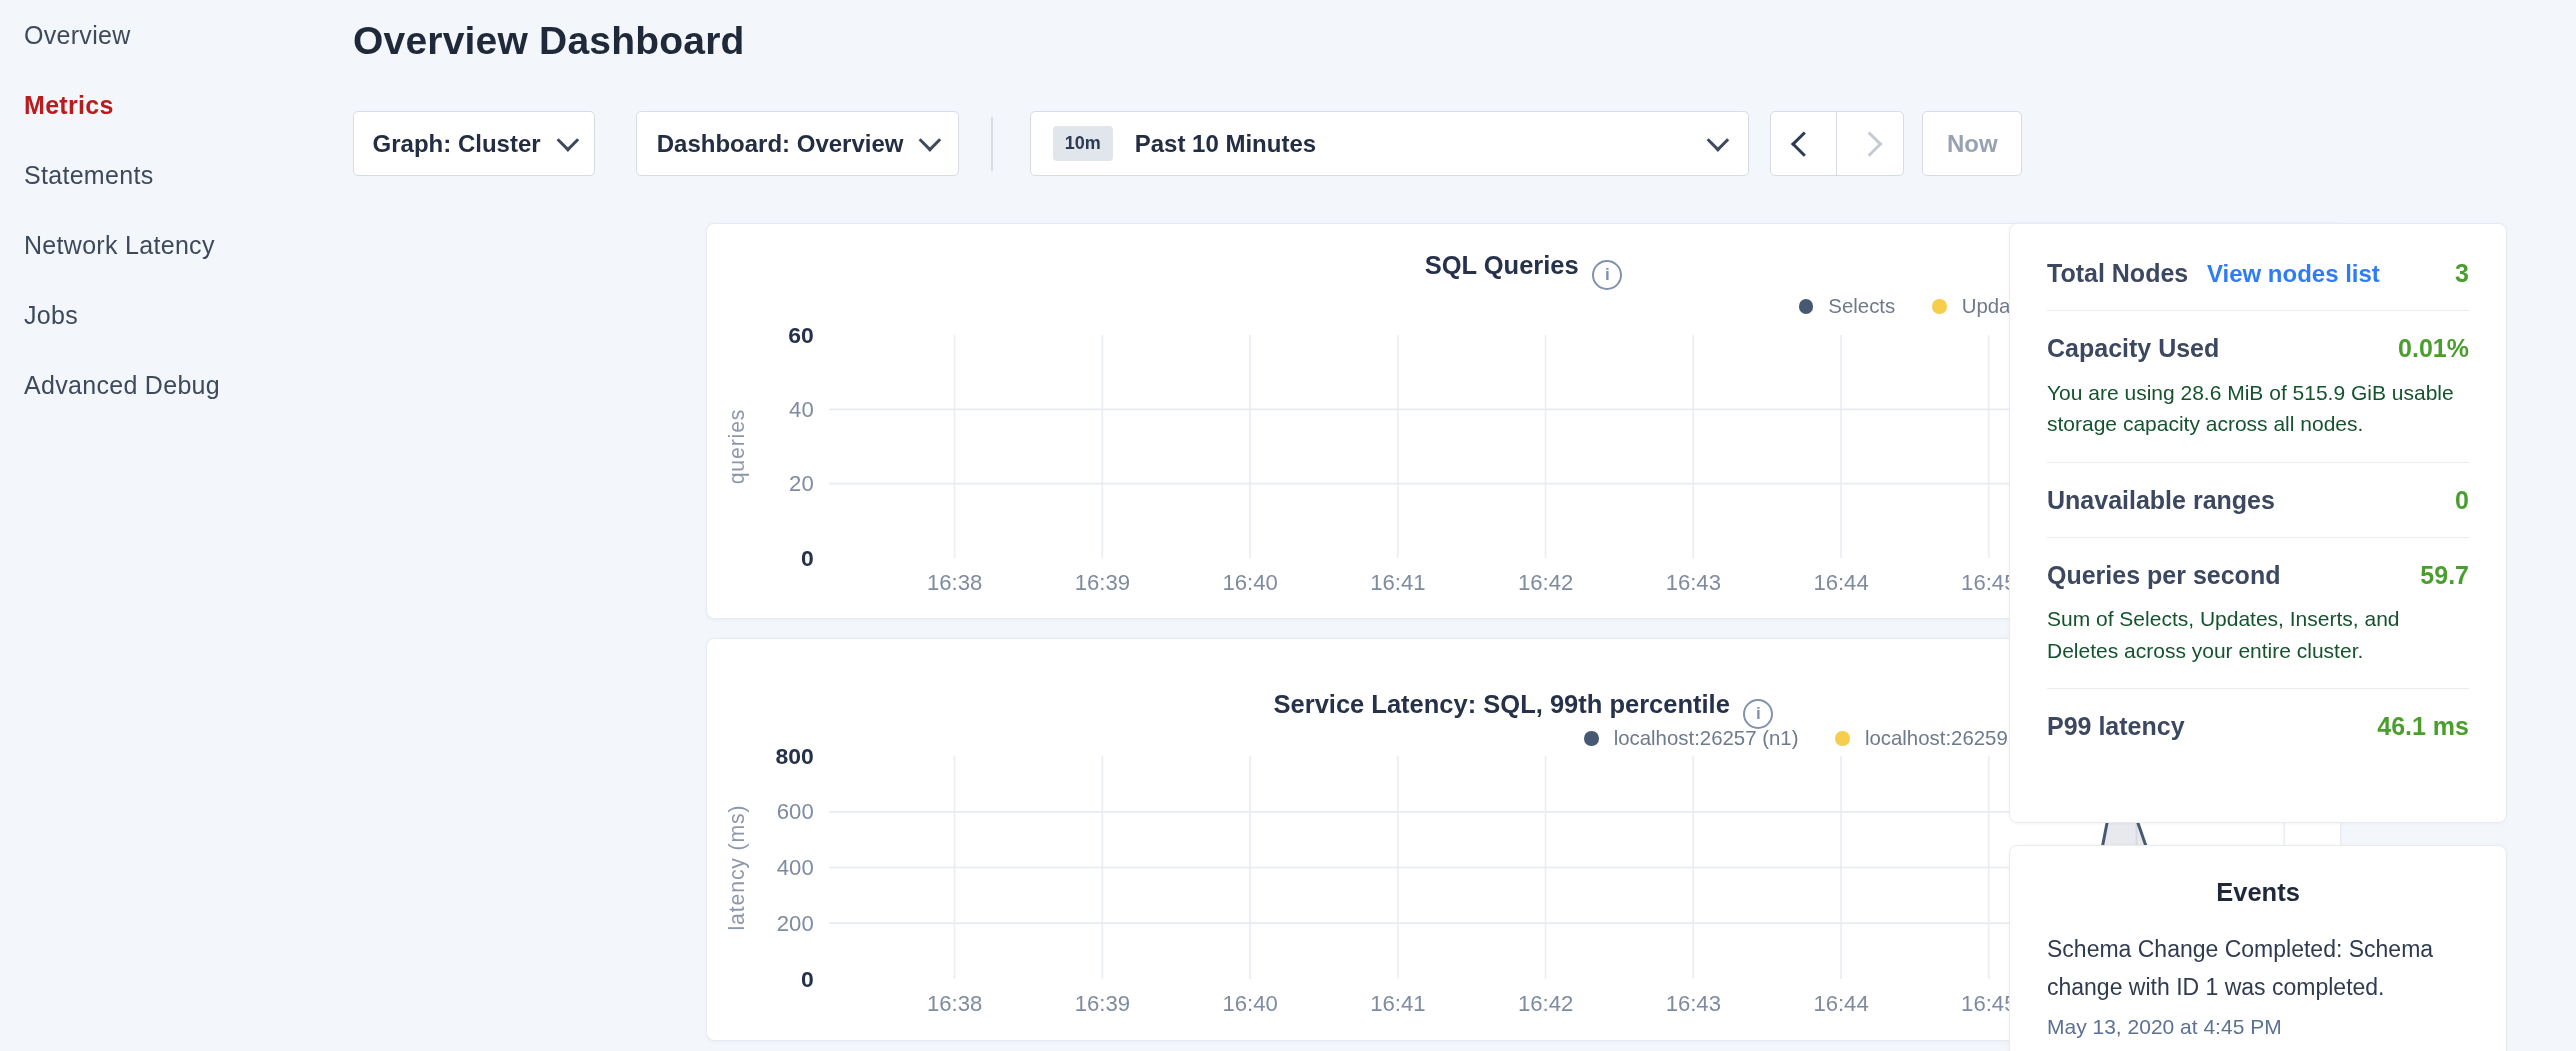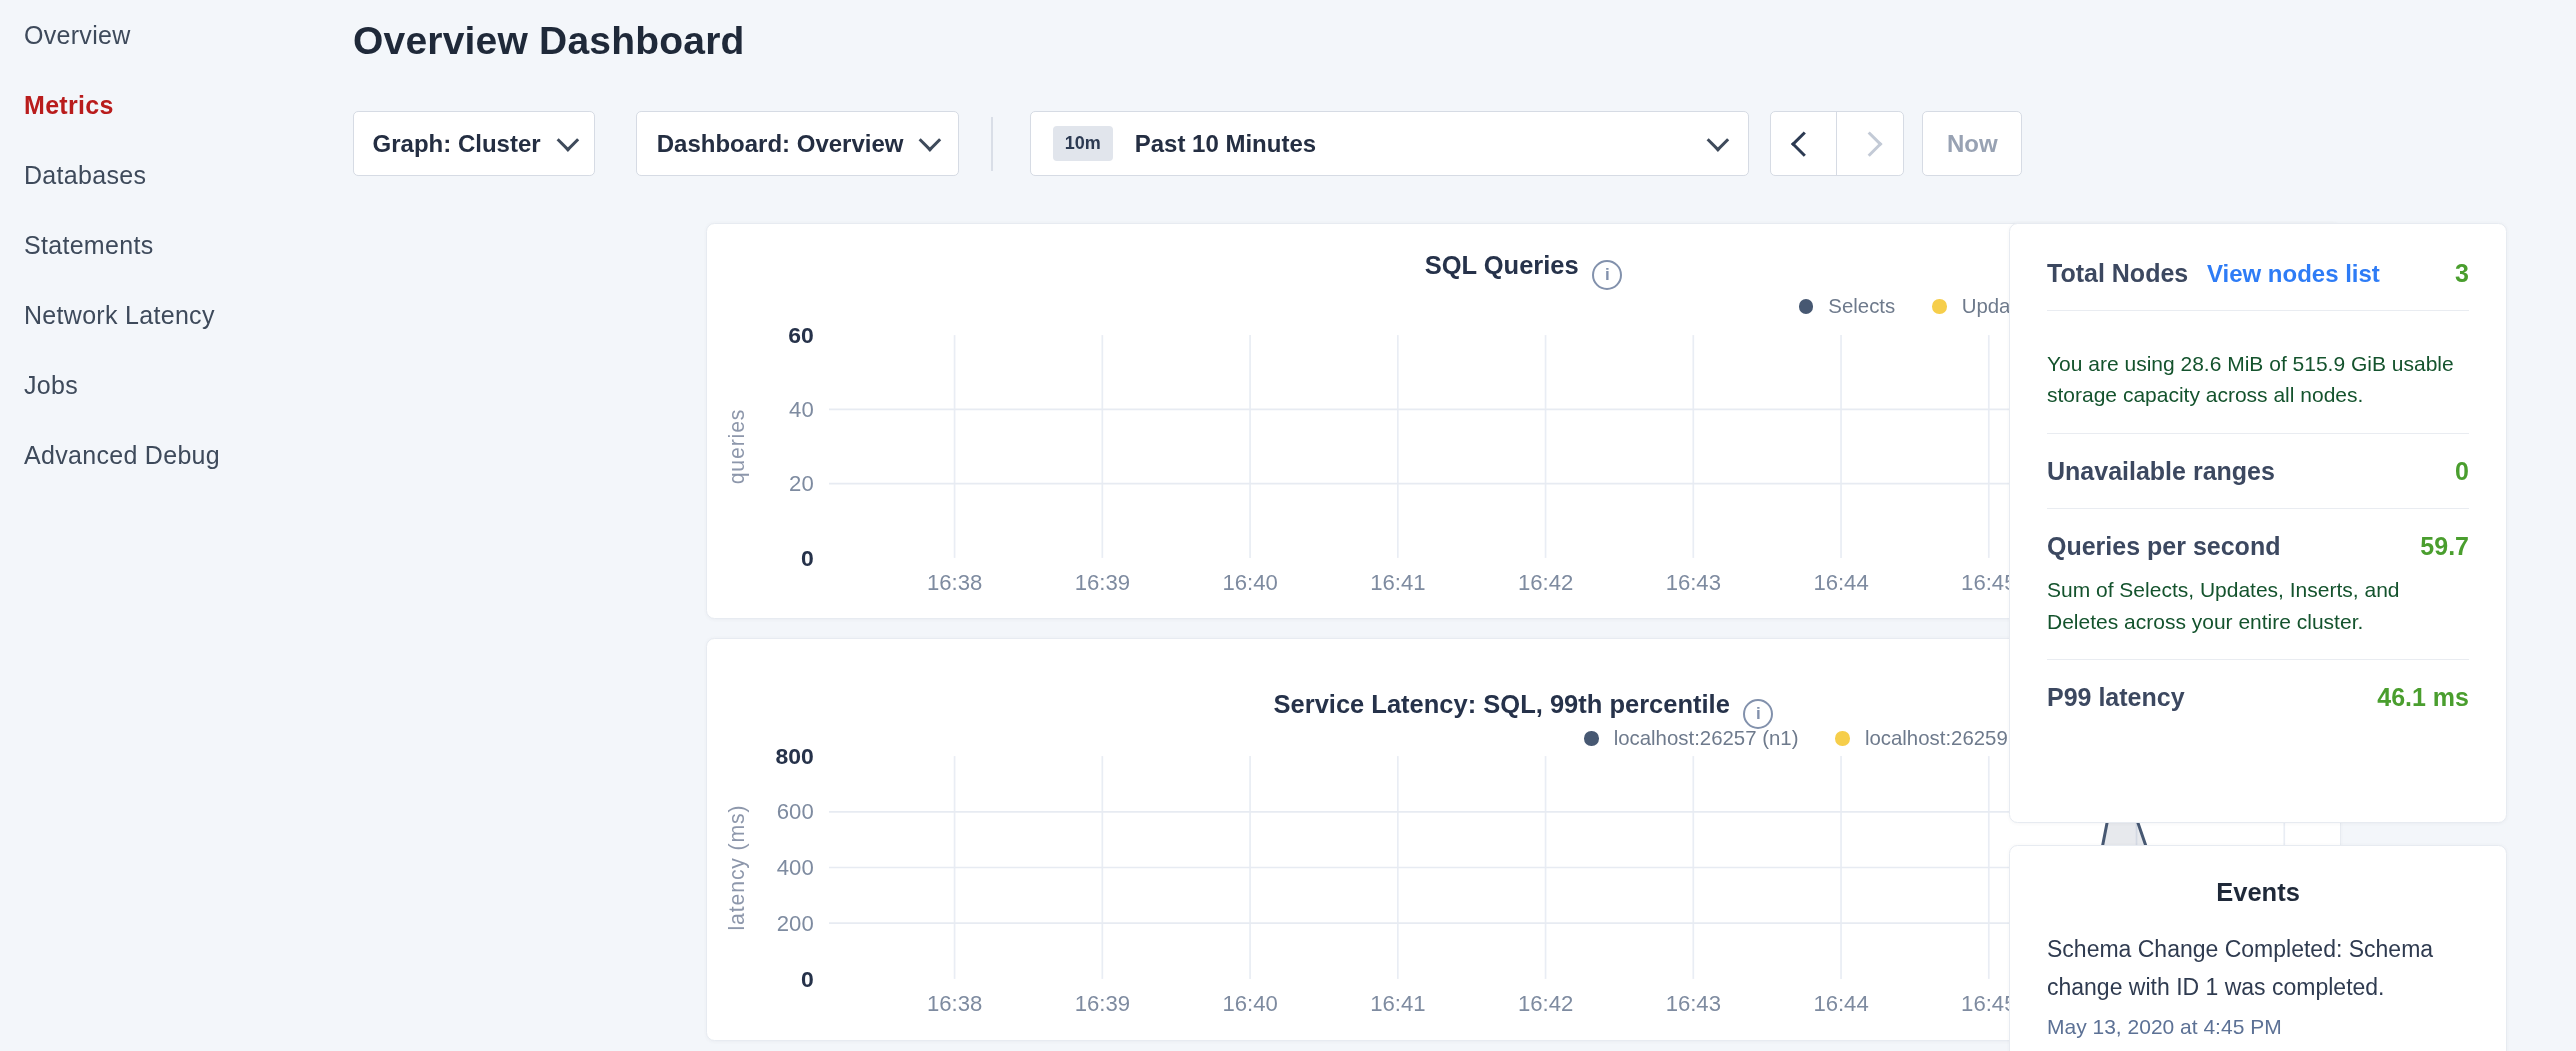--- a/index.html
+++ b/index.html
@@ -71,21 +71,20 @@
   .events-list{padding:0 37px;margin-top:24px}
   .event-text{font-size:23px;line-height:1.65;color:#2f3b50}
   .event-time{margin-top:8.5px;font-size:21px;color:#5c7195}
 </style>
 </head>
 <body>
 
 <nav class="sidebar">
     <div class="nav-item">Overview</div>
     <div class="nav-item active">Metrics</div>
-    <div class="nav-item">Databases</div>
     <div class="nav-item">Statements</div>
     <div class="nav-item">Network Latency</div>
     <div class="nav-item">Jobs</div>
     <div class="nav-item">Advanced Debug</div>
   </nav>
 
 <div class="main">
   <h1 class="page-title">Overview Dashboard</h1>
 
   <div class="controls">
@@ -228,20 +227,24 @@
 <div class="card" id="summary-card">
   <div class="srows">
       <div class="srow">
         <div class="srow-head">
           <span class="srow-label">Total Nodes</span>
           <a class="srow-link">View nodes list</a>
           <span class="srow-value">3</span>
         </div>
       </div>
       <div class="srow">
+        <div class="srow-head">
+          <span class="srow-label">Capacity Used</span>
+          <span class="srow-value">0.01%</span>
+        </div>
         <div class="srow-desc">You are using 28.6 MiB of 515.9 GiB usable storage capacity across all nodes.</div>
       </div>
       <div class="srow">
         <div class="srow-head">
           <span class="srow-label">Unavailable ranges</span>
           <span class="srow-value">0</span>
         </div>
       </div>
       <div class="srow">
         <div class="srow-head">

